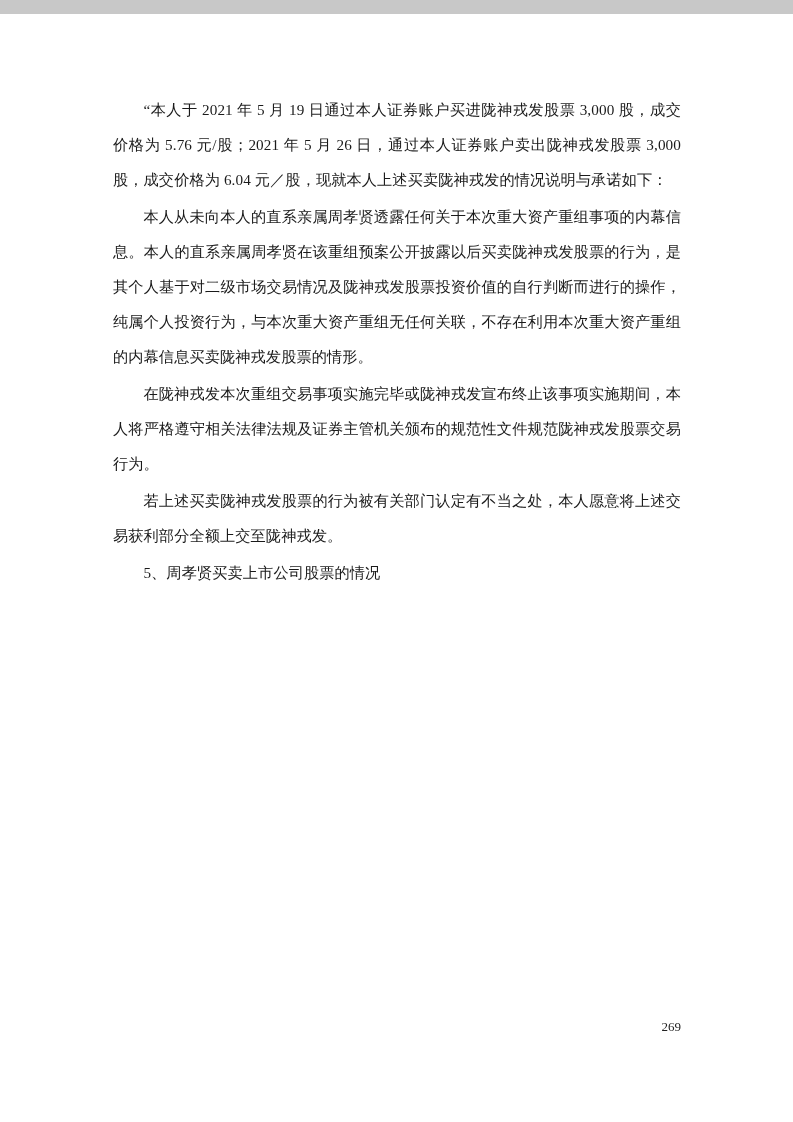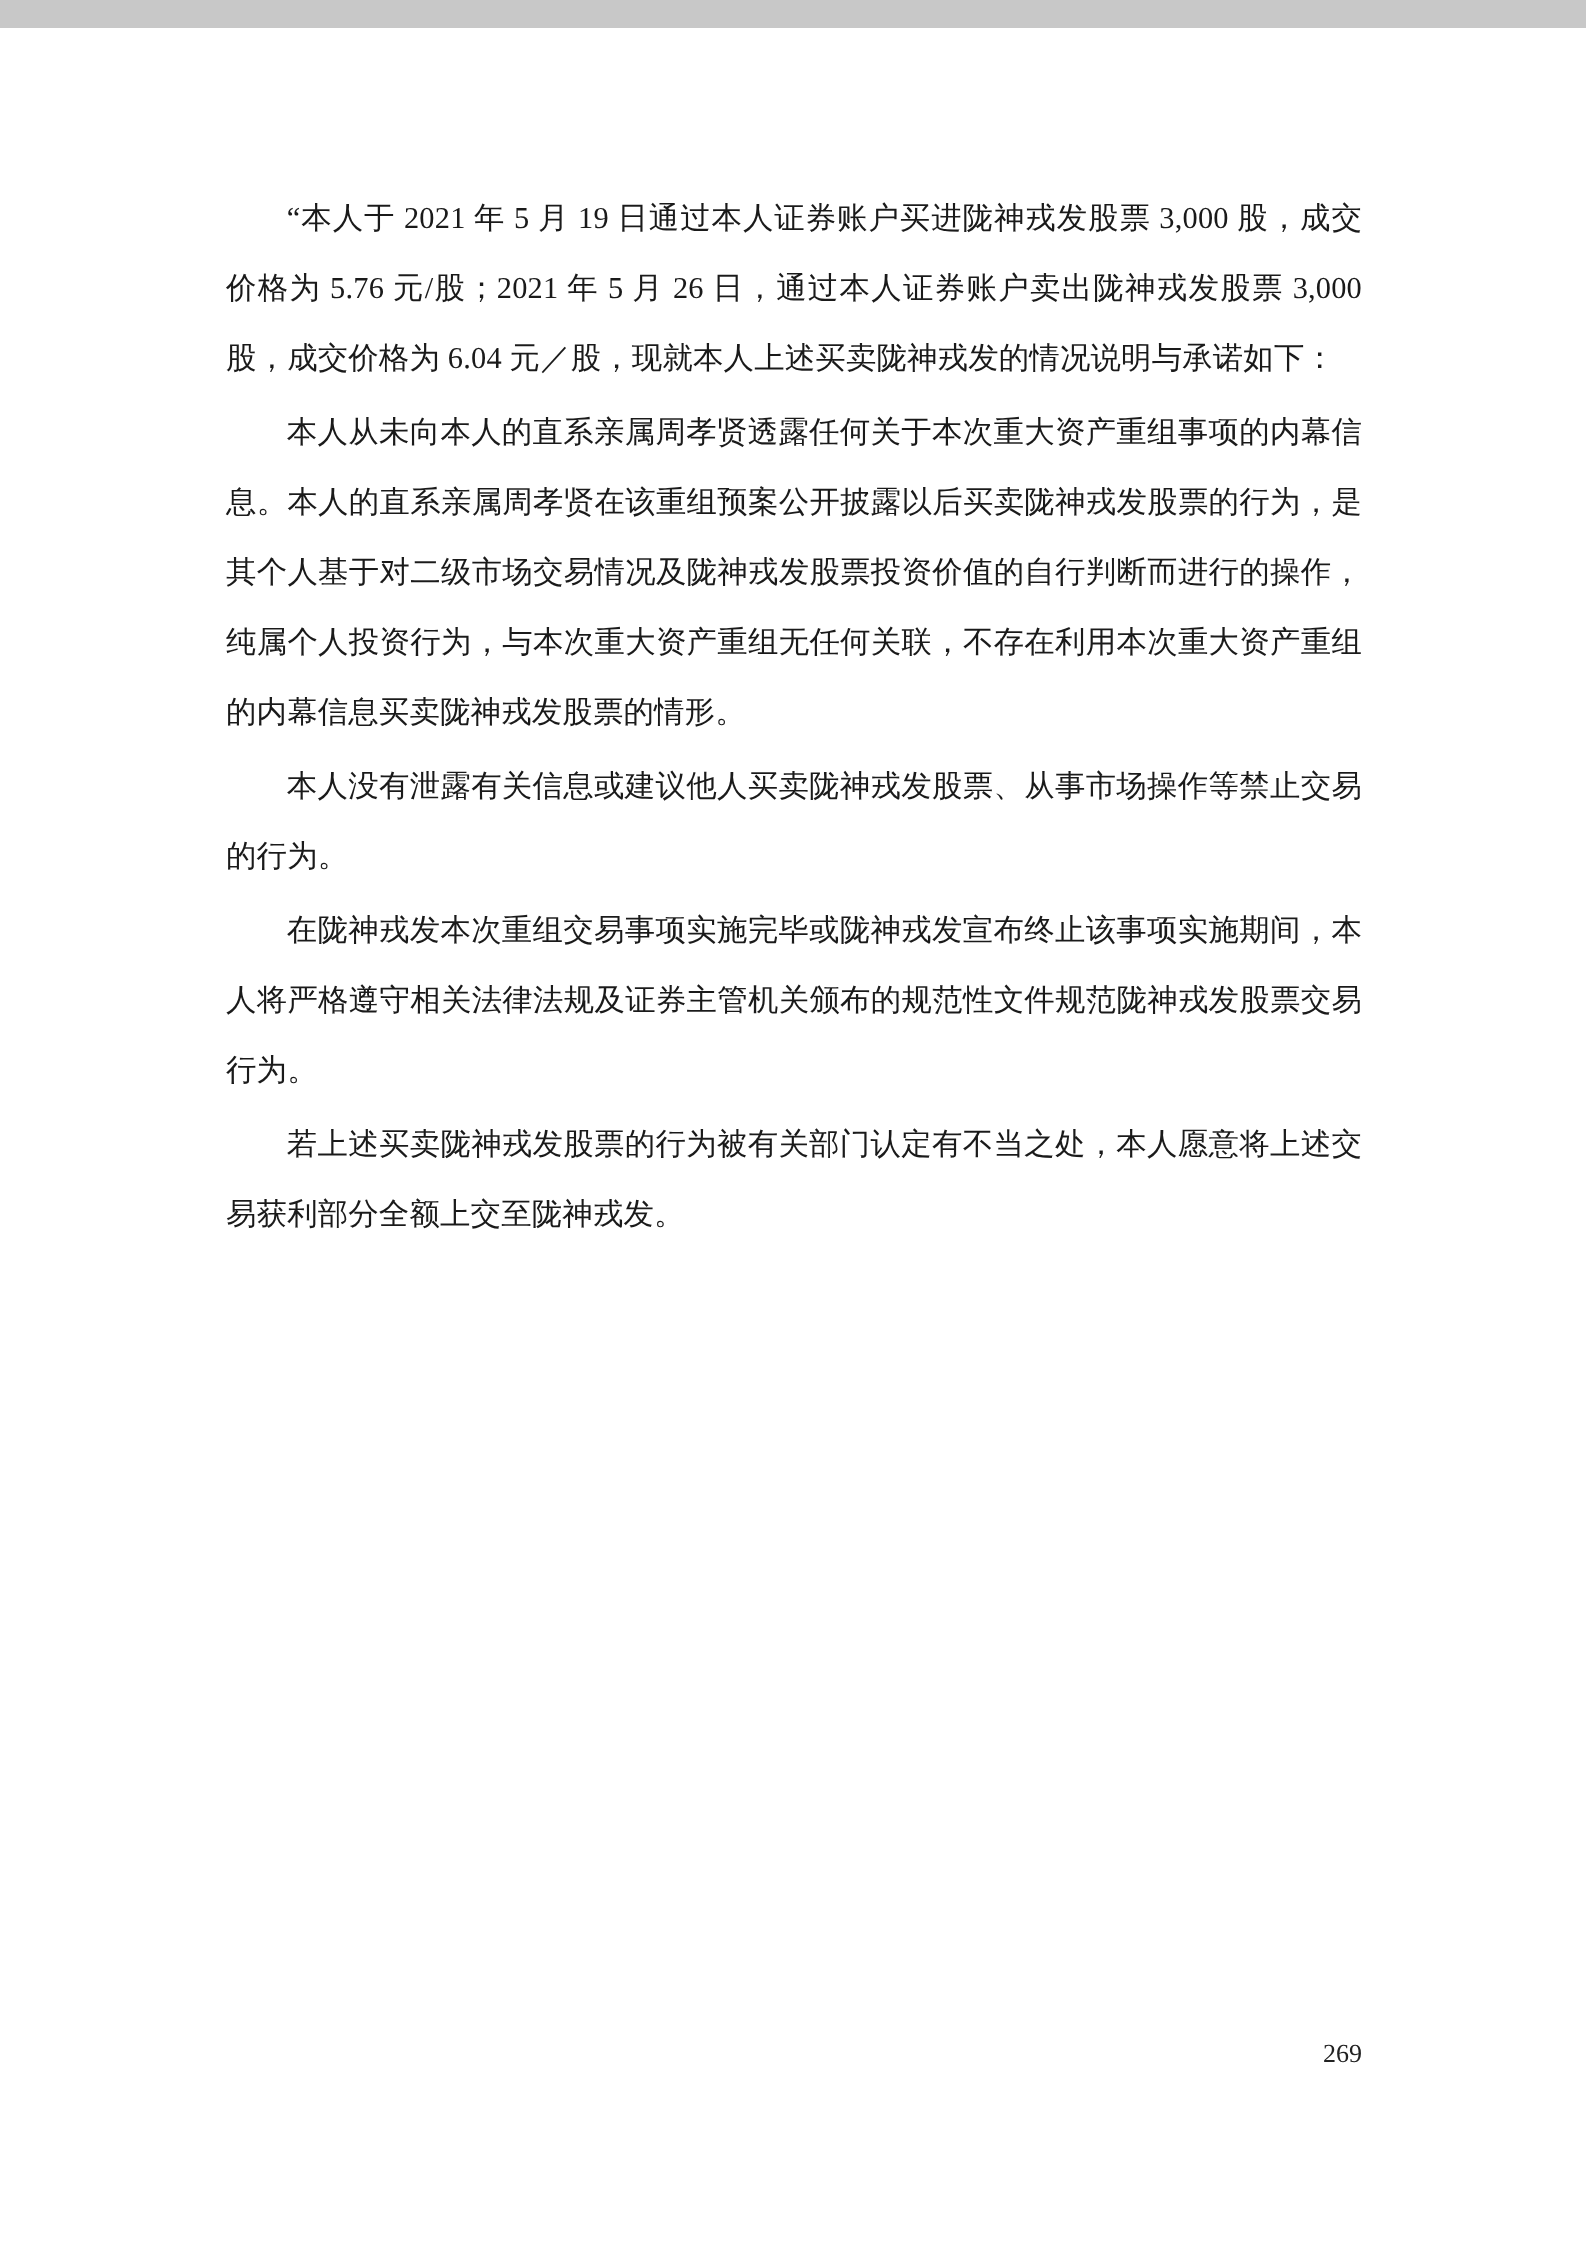--- a/index.html
+++ b/index.html
@@ -46,18 +46,18 @@
     font-family: "Liberation Serif", "DejaVu Serif", serif;
   }
 </style>
 </head>
 <body>
 
 <div class="page">
   <div class="content">
     <p class="para indent">“本人于 2021 年 5 月 19 日通过本人证券账户买进陇神戎发股票 3,000 股，成交价格为 5.76 元/股；2021 年 5 月 26 日，通过本人证券账户卖出陇神戎发股票 3,000 股，成交价格为 6.04 元／股，现就本人上述买卖陇神戎发的情况说明与承诺如下：</p>
     <p class="para indent">本人从未向本人的直系亲属周孝贤透露任何关于本次重大资产重组事项的内幕信息。本人的直系亲属周孝贤在该重组预案公开披露以后买卖陇神戎发股票的行为，是其个人基于对二级市场交易情况及陇神戎发股票投资价值的自行判断而进行的操作，纯属个人投资行为，与本次重大资产重组无任何关联，不存在利用本次重大资产重组的内幕信息买卖陇神戎发股票的情形。</p>
-    <p class="para indent">本人没有泄露有关信息或建议他人买卖陇神戎发股票、从事市场操作等禁止交易的行为。</p>
     <p class="para indent">在陇神戎发本次重组交易事项实施完毕或陇神戎发宣布终止该事项实施期间，本人将严格遵守相关法律法规及证券主管机关颁布的规范性文件规范陇神戎发股票交易行为。</p>
     <p class="para indent">若上述买卖陇神戎发股票的行为被有关部门认定有不当之处，本人愿意将上述交易获利部分全额上交至陇神戎发。</p>
+    <p class="para indent">5、周孝贤买卖上市公司股票的情况</p>
   </div>
   <div class="pagenum">269</div>
 </div>
 
 </body></html>

